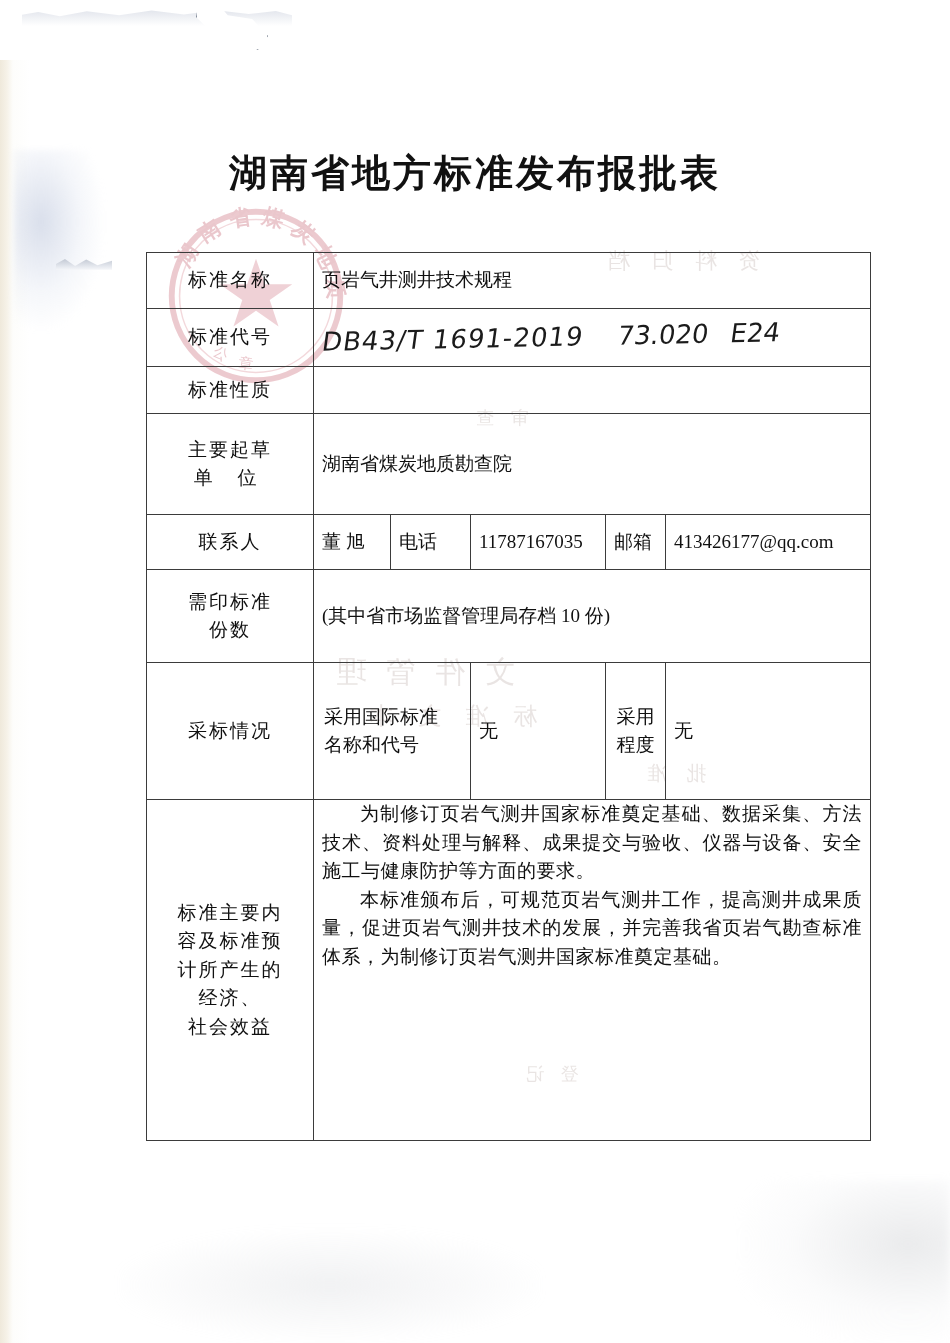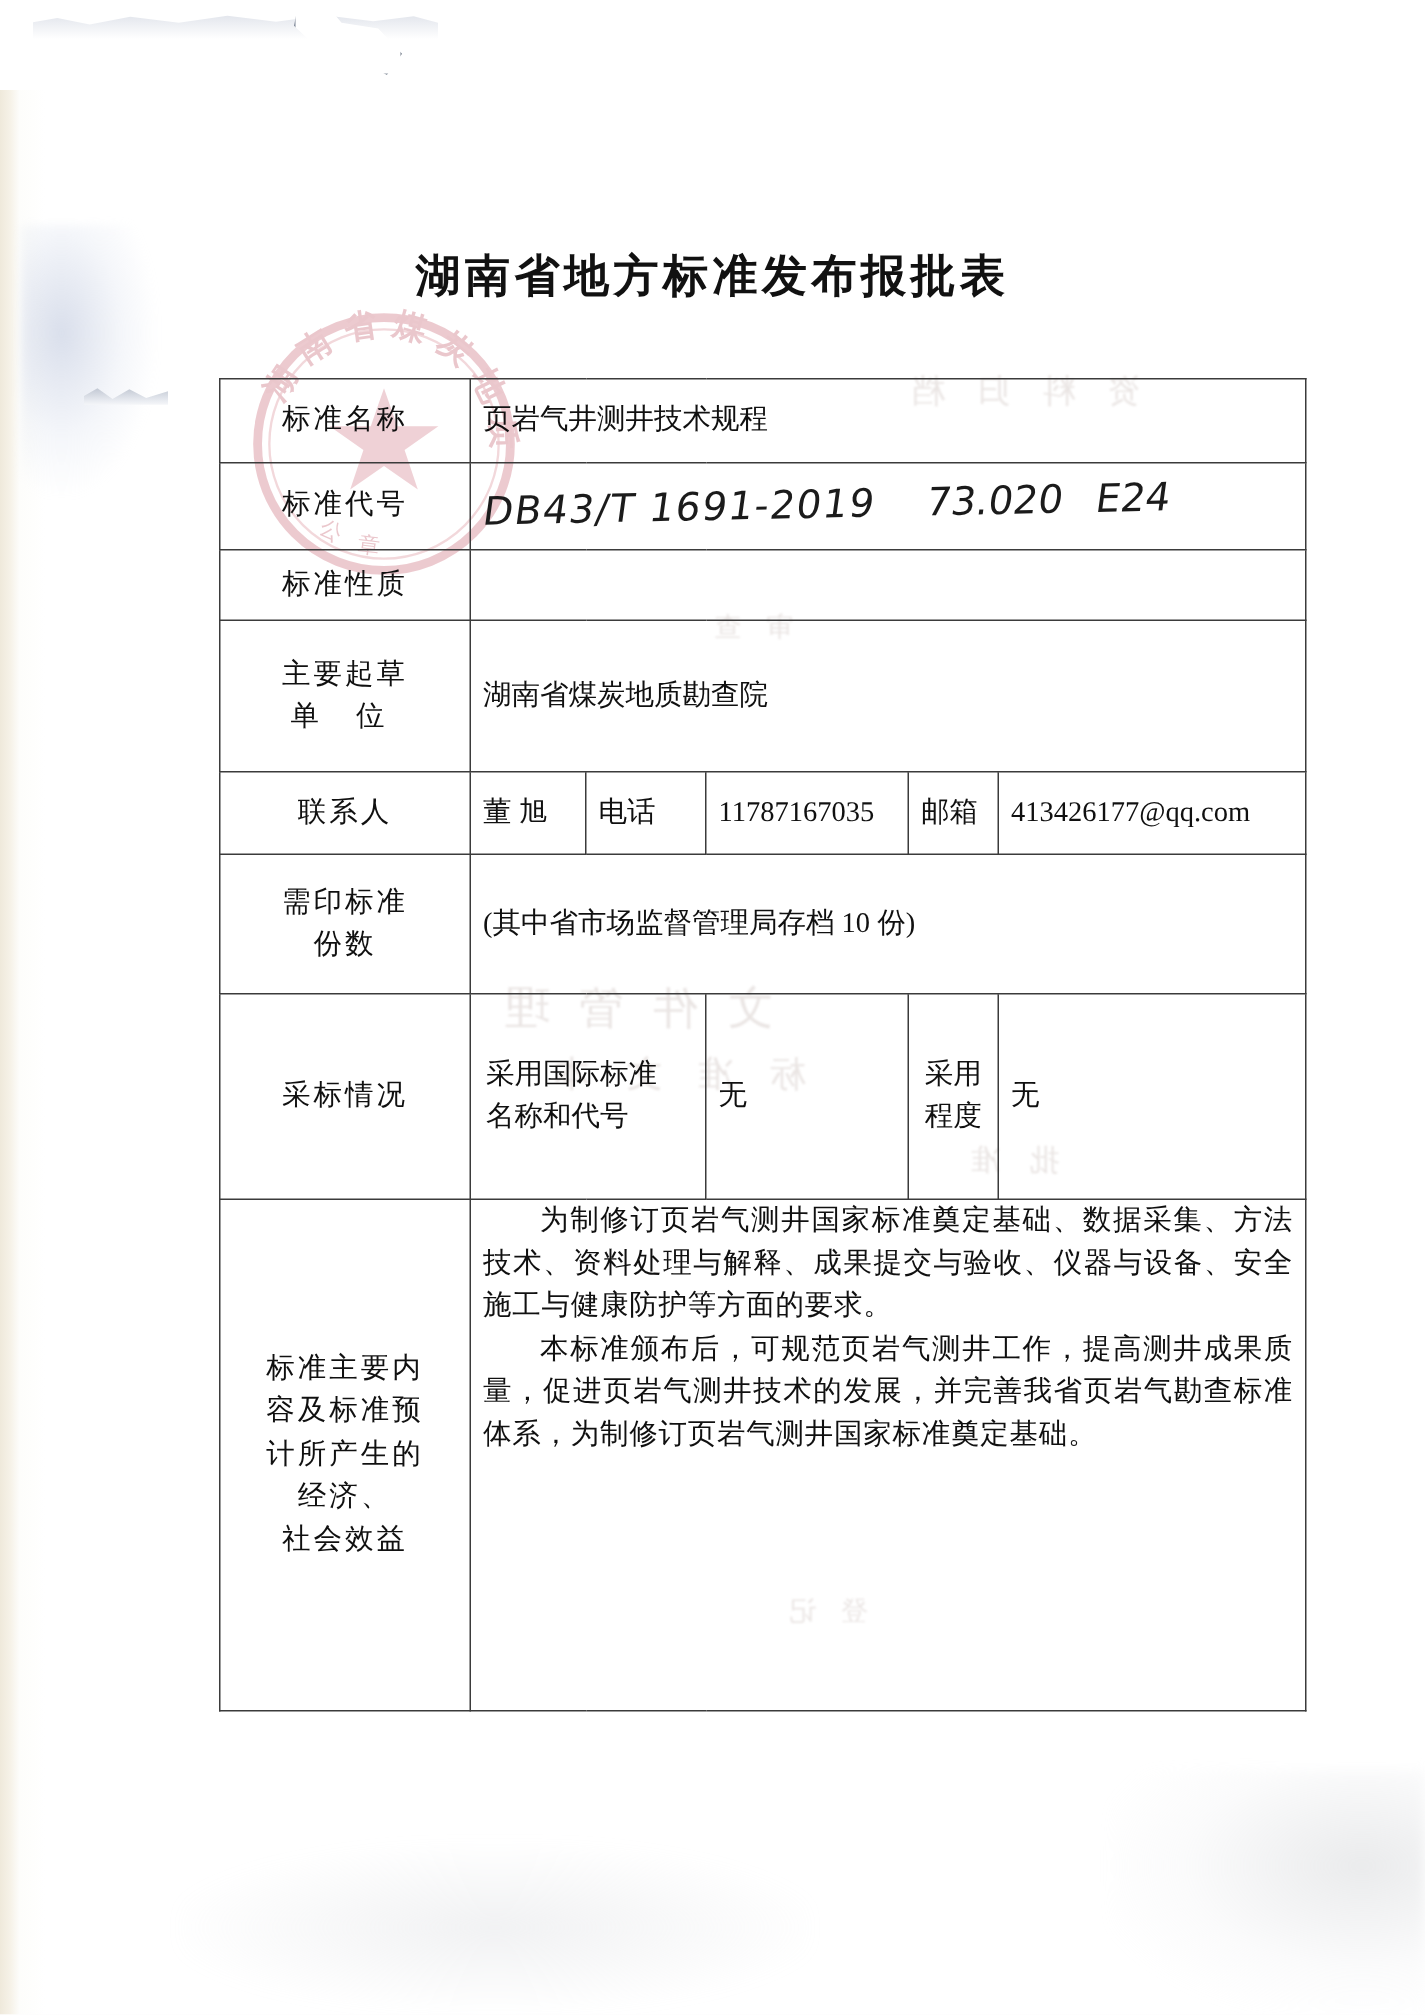--- a/index.html
+++ b/index.html
@@ -74,23 +74,22 @@
   .ghost{
     position:absolute;color:#b9a9a4;opacity:.30;
     font-family:"Liberation Serif","DejaVu Serif",serif;
     transform:scaleX(-1);letter-spacing:6px;white-space:nowrap;
     filter:blur(.6px);
   }
 
   
   #title{
     position:absolute;left:0;top:148px;width:950px;text-align:center;
-    font-size:30px;font-weight:bold;letter-spacing:3px;color:#111111;
+    font-size:38px;font-weight:bold;letter-spacing:3px;color:#111111;
     font-family:"DejaVu Sans","Liberation Sans",sans-serif;
-    margin-top:16px;
   }
 
   
   #tbl{
     position:absolute;left:146px;top:252px;width:724px;
     border-collapse:collapse;table-layout:fixed;
     background:transparent;
   }
   #tbl td{
     border:1.3px solid #3b3b3b;

